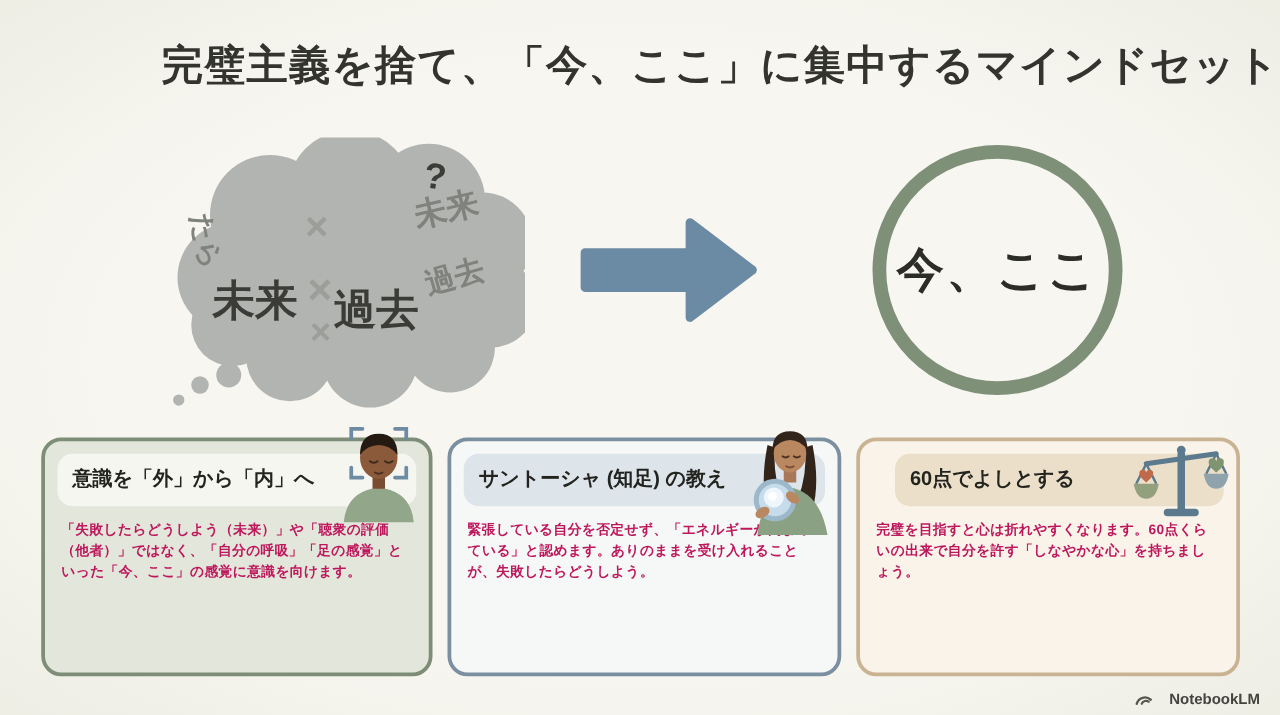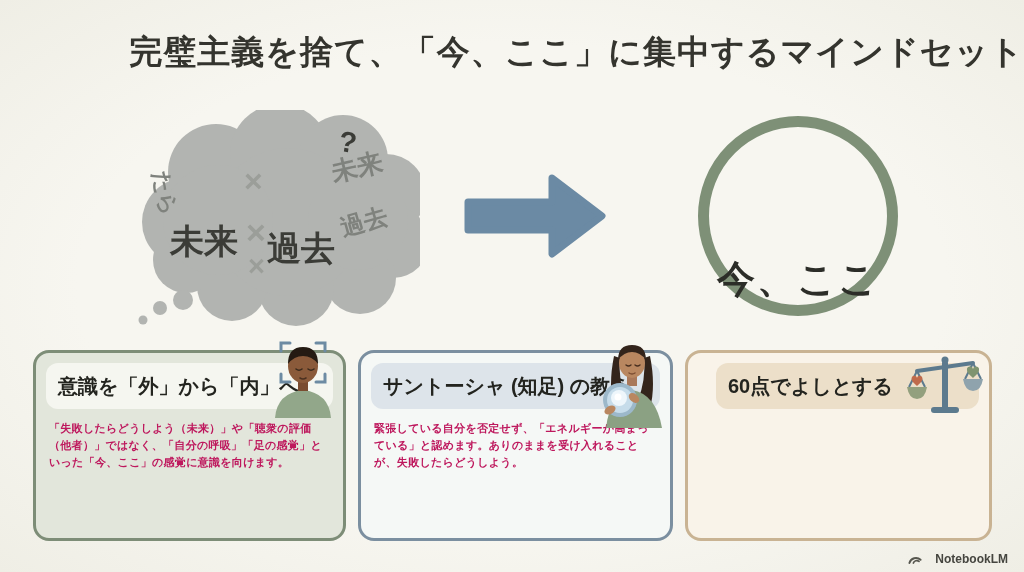--- a/index.html
+++ b/index.html
@@ -33,30 +33,30 @@
   .w-cross-b{left:118px;top:105px;font-size:34px;}
   .w-bottom-past{left:139px;top:121px;font-size:34px;font-weight:900;}
   .w-cross-c{left:120px;top:142px;font-size:29px;}
 
   
   .arrow-svg{position:absolute;left:460px;top:170px;}
 
   
   .focus-circle{position:absolute;left:698px;top:116px;width:178px;height:178px;
     border:11px solid #7e9077;border-radius:50%;
-    display:flex;align-items:flex-end;justify-content:center;background:transparent;}
+    display:flex;align-items:center;justify-content:center;background:transparent;}
   .focus-label{font-size:38px;font-weight:800;color:#2c2d28;letter-spacing:2px;}
 
   
   .card{position:absolute;top:350px;height:191px;border-radius:16px;box-sizing:border-box;}
   .card1{left:33px;width:313px;background:#e2e6db;border:3px solid #7d8d77;}
   .card2{left:358px;width:315px;background:#f5f8f6;border:3px solid #7b8fa0;}
   .card3{left:685px;width:307px;background:#f9f3e9;border:3px solid #c9b393;}
   .card-header{position:relative;margin:10px 10px 0 10px;border-radius:12px;
-    padding:12px 12px;font-size:20px;font-weight:800;color:#23241f;line-height:1.1;}
+    padding:12px 12px;font-size:16px;font-weight:800;color:#23241f;line-height:1.1;}
   .card1 .card-header{background:#f5f6f0;}
   .card2 .card-header{background:#dde4ea;}
   .card3 .card-header{background:#ecdfc9;margin-left:28px;}
   .card-body{margin:11px 13px 0 13px;font-size:11px;font-weight:700;
     line-height:1.55;color:#be185d;letter-spacing:0.3px;}
   .avatar{position:absolute;z-index:3;}
   .avatar-man{right:4px;top:-15px;}
   .avatar-woman{right:0px;top:-17px;}
   .scale-icon{right:6px;top:0px;}
 
@@ -172,20 +172,21 @@
         <circle cx="38" cy="7" r="3.5" fill="#5c7a8e"></circle>
         <path d="M10 18 L66 10" stroke="#5c7a8e" stroke-width="4" stroke-linecap="round"></path>
         <path d="M10 18 L2 34 M10 18 L18 34" stroke="#5c7a8e" stroke-width="2"></path>
         <path d="M66 10 L58 26 M66 10 L74 26" stroke="#5c7a8e" stroke-width="2"></path>
         <path d="M0 34 Q2 46 10 46 Q18 46 20 34 Z" fill="#93a07e"></path>
         <path d="M56 26 Q58 38 66 38 Q74 38 76 26 Z" fill="#8fa3ad"></path>
         <path d="M10 33 c-3-3-5.5-4.8-5.5-7.3 a2.8 2.8 0 0 1 5.5-0.9 a2.8 2.8 0 0 1 5.5 0.9 c0 2.5-2.5 4.3-5.5 7.3 z" fill="#bf6a4b"></path>
         <path d="M66 25 c-3.4-3.2-6-5.2-6-7.9 a3 3 0 0 1 6-1 a3 3 0 0 1 6 1 c0 2.7-2.6 4.7-6 7.9 z" fill="#7f9470"></path>
       </svg>
     </div>
+    <div class="card-body">完璧を目指すと心は折れやすくなります。60点くらいの出来で自分を許す「しなやかな心」を持ちましょう。</div>
   </div>
 
   <div class="footer">
     <svg width="16" height="14" viewBox="0 0 20 16">
       <path d="M3 13 A8.5 8.5 0 0 1 17 9" fill="none" stroke="#57574f" stroke-width="2.4" stroke-linecap="round"></path>
       <path d="M8 13 A4.5 4.5 0 0 1 15 11" fill="none" stroke="#57574f" stroke-width="2.2" stroke-linecap="round"></path>
     </svg>
     <span class="footer-text">NotebookLM</span>
   </div>
 

